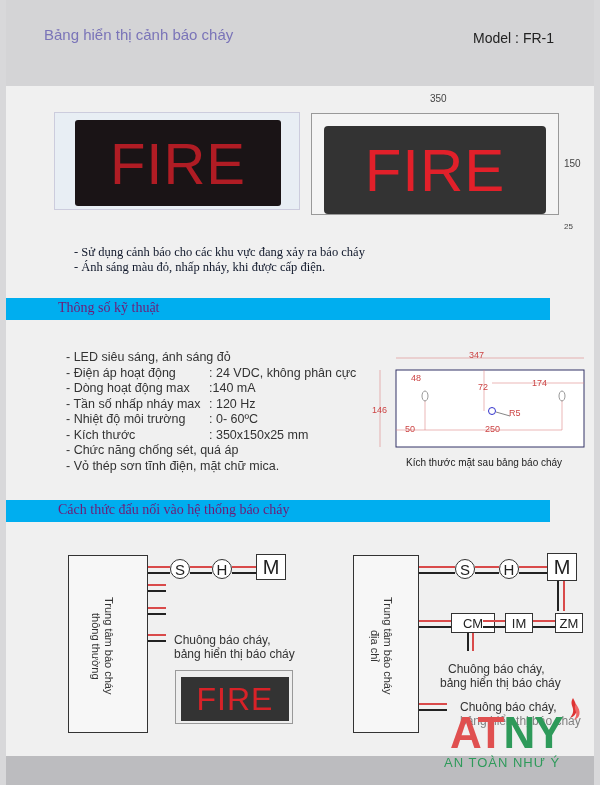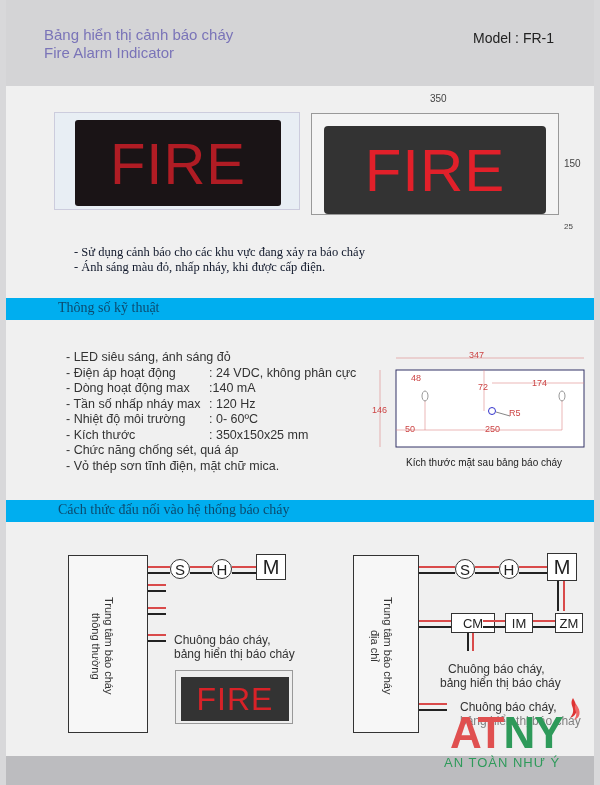--- a/index.html
+++ b/index.html
@@ -12,21 +12,21 @@
   .model{position:absolute;right:40px;top:30px;font-size:14px;color:#222}
   .photo{position:absolute;left:48px;top:112px;width:246px;height:98px;background:#e8eef4;border:1px solid #ccd}
   .photo-panel{position:absolute;left:20px;top:7px;width:206px;height:86px;background:#1a1416;border-radius:3px;display:flex;align-items:center;justify-content:center}
   .fire-txt{color:#c42028;font-weight:normal;letter-spacing:1px}
   .photo .fire-txt{font-size:58px;color:#b01c24}
   .render{position:absolute;left:305px;top:113px;width:248px;height:102px;border:1px solid #999;background:#f4f4f4}
   .render-panel{position:absolute;left:12px;top:12px;width:222px;height:88px;background:#333;border-radius:4px;display:flex;align-items:center;justify-content:center}
   .render .fire-txt{font-size:60px;color:#e2202a}
   .dim{position:absolute;font-size:10px;color:#444}
   .bullets{position:absolute;left:68px;top:245px;font-family:Liberation Serif, serif;font-size:12.5px;color:#0f172a;line-height:15px}
-  .band{position:absolute;left:0;width:588px;height:22px;background:#00aeef;color:#0c4a6e;font-family:"Liberation Serif",serif;font-size:14px;padding:2px 0 0 52px}
+  .band{position:absolute;left:0;width:544px;height:22px;background:#00aeef;color:#701a75;font-family:"Liberation Serif",serif;font-size:14px;padding:2px 0 0 52px}
   .specs{position:absolute;left:60px;top:350px;font-family:Liberation Sans, sans-serif;font-size:12.5px;color:#333;line-height:15.5px}
   .spec-row{display:flex}
   .spec-k{width:143px}
   .back{position:absolute;left:368px;top:348px;width:222px;height:100px}
   .back-cap{position:absolute;left:400px;top:457px;font-size:10px;color:#222}
   .diagram-box{position:absolute;border:1px solid #333;background:#f7f7f7}
   .vtext{position:absolute;writing-mode:vertical-rl;font-size:11px;color:#333;text-align:center;line-height:13px}
   .circ{position:absolute;width:20px;height:20px;border:1px solid #333;border-radius:50%;font-size:15px;text-align:center;line-height:19px;color:#222;background:#fff}
   .sq{position:absolute;border:1px solid #333;background:#fff;text-align:center;color:#222}
   .wire{position:absolute;height:2px}
@@ -39,21 +39,20 @@
   .logo{position:absolute;left:438px;top:698px;width:150px;height:80px}
   .logo-word{position:absolute;top:10px;left:6px;font-size:44px;font-weight:bold;letter-spacing:-1px}
   .logo-sub{position:absolute;left:0;top:57px;font-size:13px;color:#2e9a5a;letter-spacing:1px}
 </style>
 </head>
 <body>
 
 <div class="page">
   <div class="header">
     <div class="title-vn">Bảng hiển thị cảnh báo cháy</div>
-    <div class="title-en">Fire Alarm Indicator</div>
     <div class="model">Model : FR-1</div>
   </div>
 
   <div class="photo">
     <div class="photo-panel">
       <span class="fire-txt">FIRE</span>
     </div>
   </div>
 
   <div class="dim" style="left:424px;top:93px">350</div>

